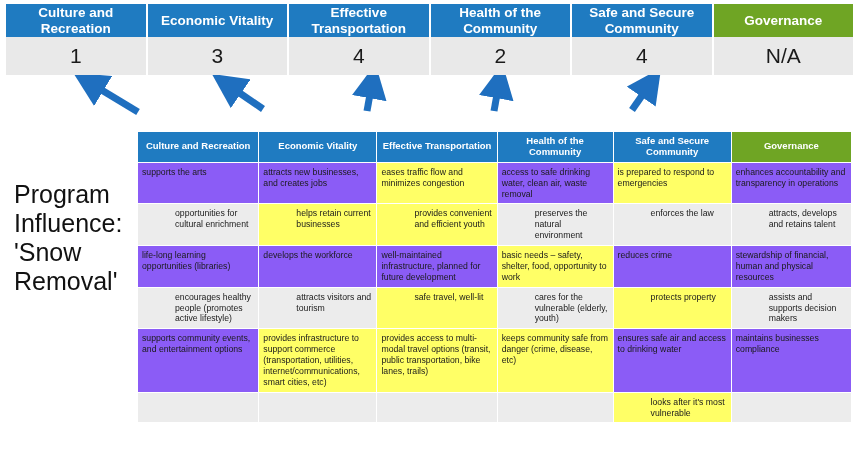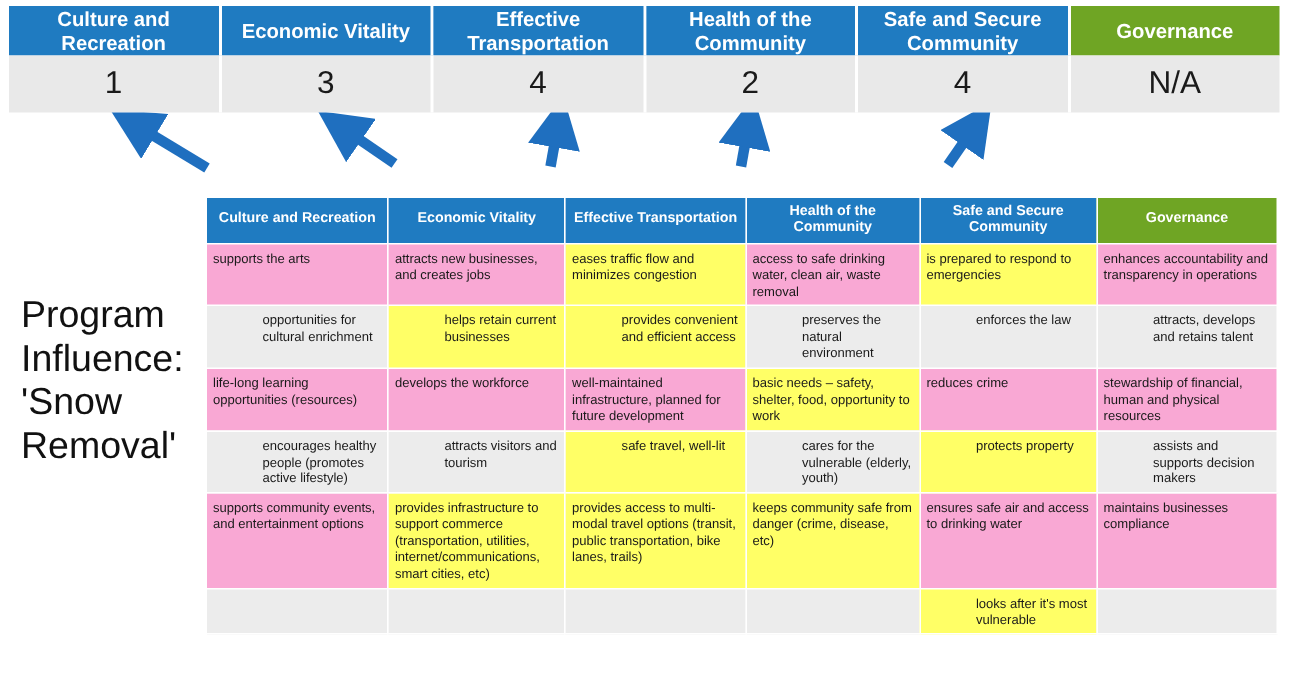--- a/index.html
+++ b/index.html
@@ -73,21 +73,21 @@
     top: 75px;
     width: 859px;
     height: 60px;
     pointer-events: none;
   }
 
   
   #caption {
     position: absolute;
     left: 14px;
-    top: 196px;
+    top: 180px;
     width: 122px;
     font-size: 25px;
     color: #111111;
     line-height: 1.16;
   }
 
   
   #matrix {
     position: absolute;
     left: 137px;
@@ -107,21 +107,21 @@
     border: 1px solid #ffffff;
   }
   #matrix th.gov { background: #6fa524; }
   #matrix td {
     font-size: 8.7px;
     color: #1a1a1a;
     vertical-align: top;
     padding: 4px 4px;
     line-height: 1.25;
     border: 1px solid #ffffff;
-    background: #f9a8d4;
+    background: #8b5cf6;
     height: 14px;
   }
   #matrix tr.alt td { background: #ececec; padding-left: 37px; }
   #matrix td.hl { background: #ffff66 !important; }
   #matrix td.empty { background: #ffffff !important; }
   #matrix tr.alt td.empty { background: #ececec !important; }
   
   col.c0 { width: 113px; }
   col.c1 { width: 110px; }
   col.c2 { width: 112px; }
@@ -189,27 +189,27 @@
         <td>supports the arts</td>
         <td>attracts new businesses, and creates jobs</td>
         <td class="hl">eases traffic flow and minimizes congestion</td>
         <td>access to safe drinking water, clean air, waste removal</td>
         <td class="hl">is prepared to respond to emergencies</td>
         <td>enhances accountability and transparency in operations</td>
       </tr>
       <tr class="alt">
         <td>opportunities for cultural enrichment</td>
         <td class="hl">helps retain current businesses</td>
-        <td class="hl">provides convenient and efficient access</td>
+        <td class="hl">provides convenient and efficient youth</td>
         <td>preserves the natural environment</td>
         <td>enforces the law</td>
         <td>attracts, develops and retains talent</td>
       </tr>
       <tr>
-        <td>life-long learning opportunities (resources)</td>
+        <td>life-long learning opportunities (libraries)</td>
         <td>develops the workforce</td>
         <td>well-maintained infrastructure, planned for future development</td>
         <td class="hl">basic needs – safety, shelter, food, opportunity to work</td>
         <td>reduces crime</td>
         <td>stewardship of financial, human and physical resources</td>
       </tr>
       <tr class="alt">
         <td>encourages healthy people (promotes active lifestyle)</td>
         <td>attracts visitors and tourism</td>
         <td class="hl">safe travel, well-lit</td>

